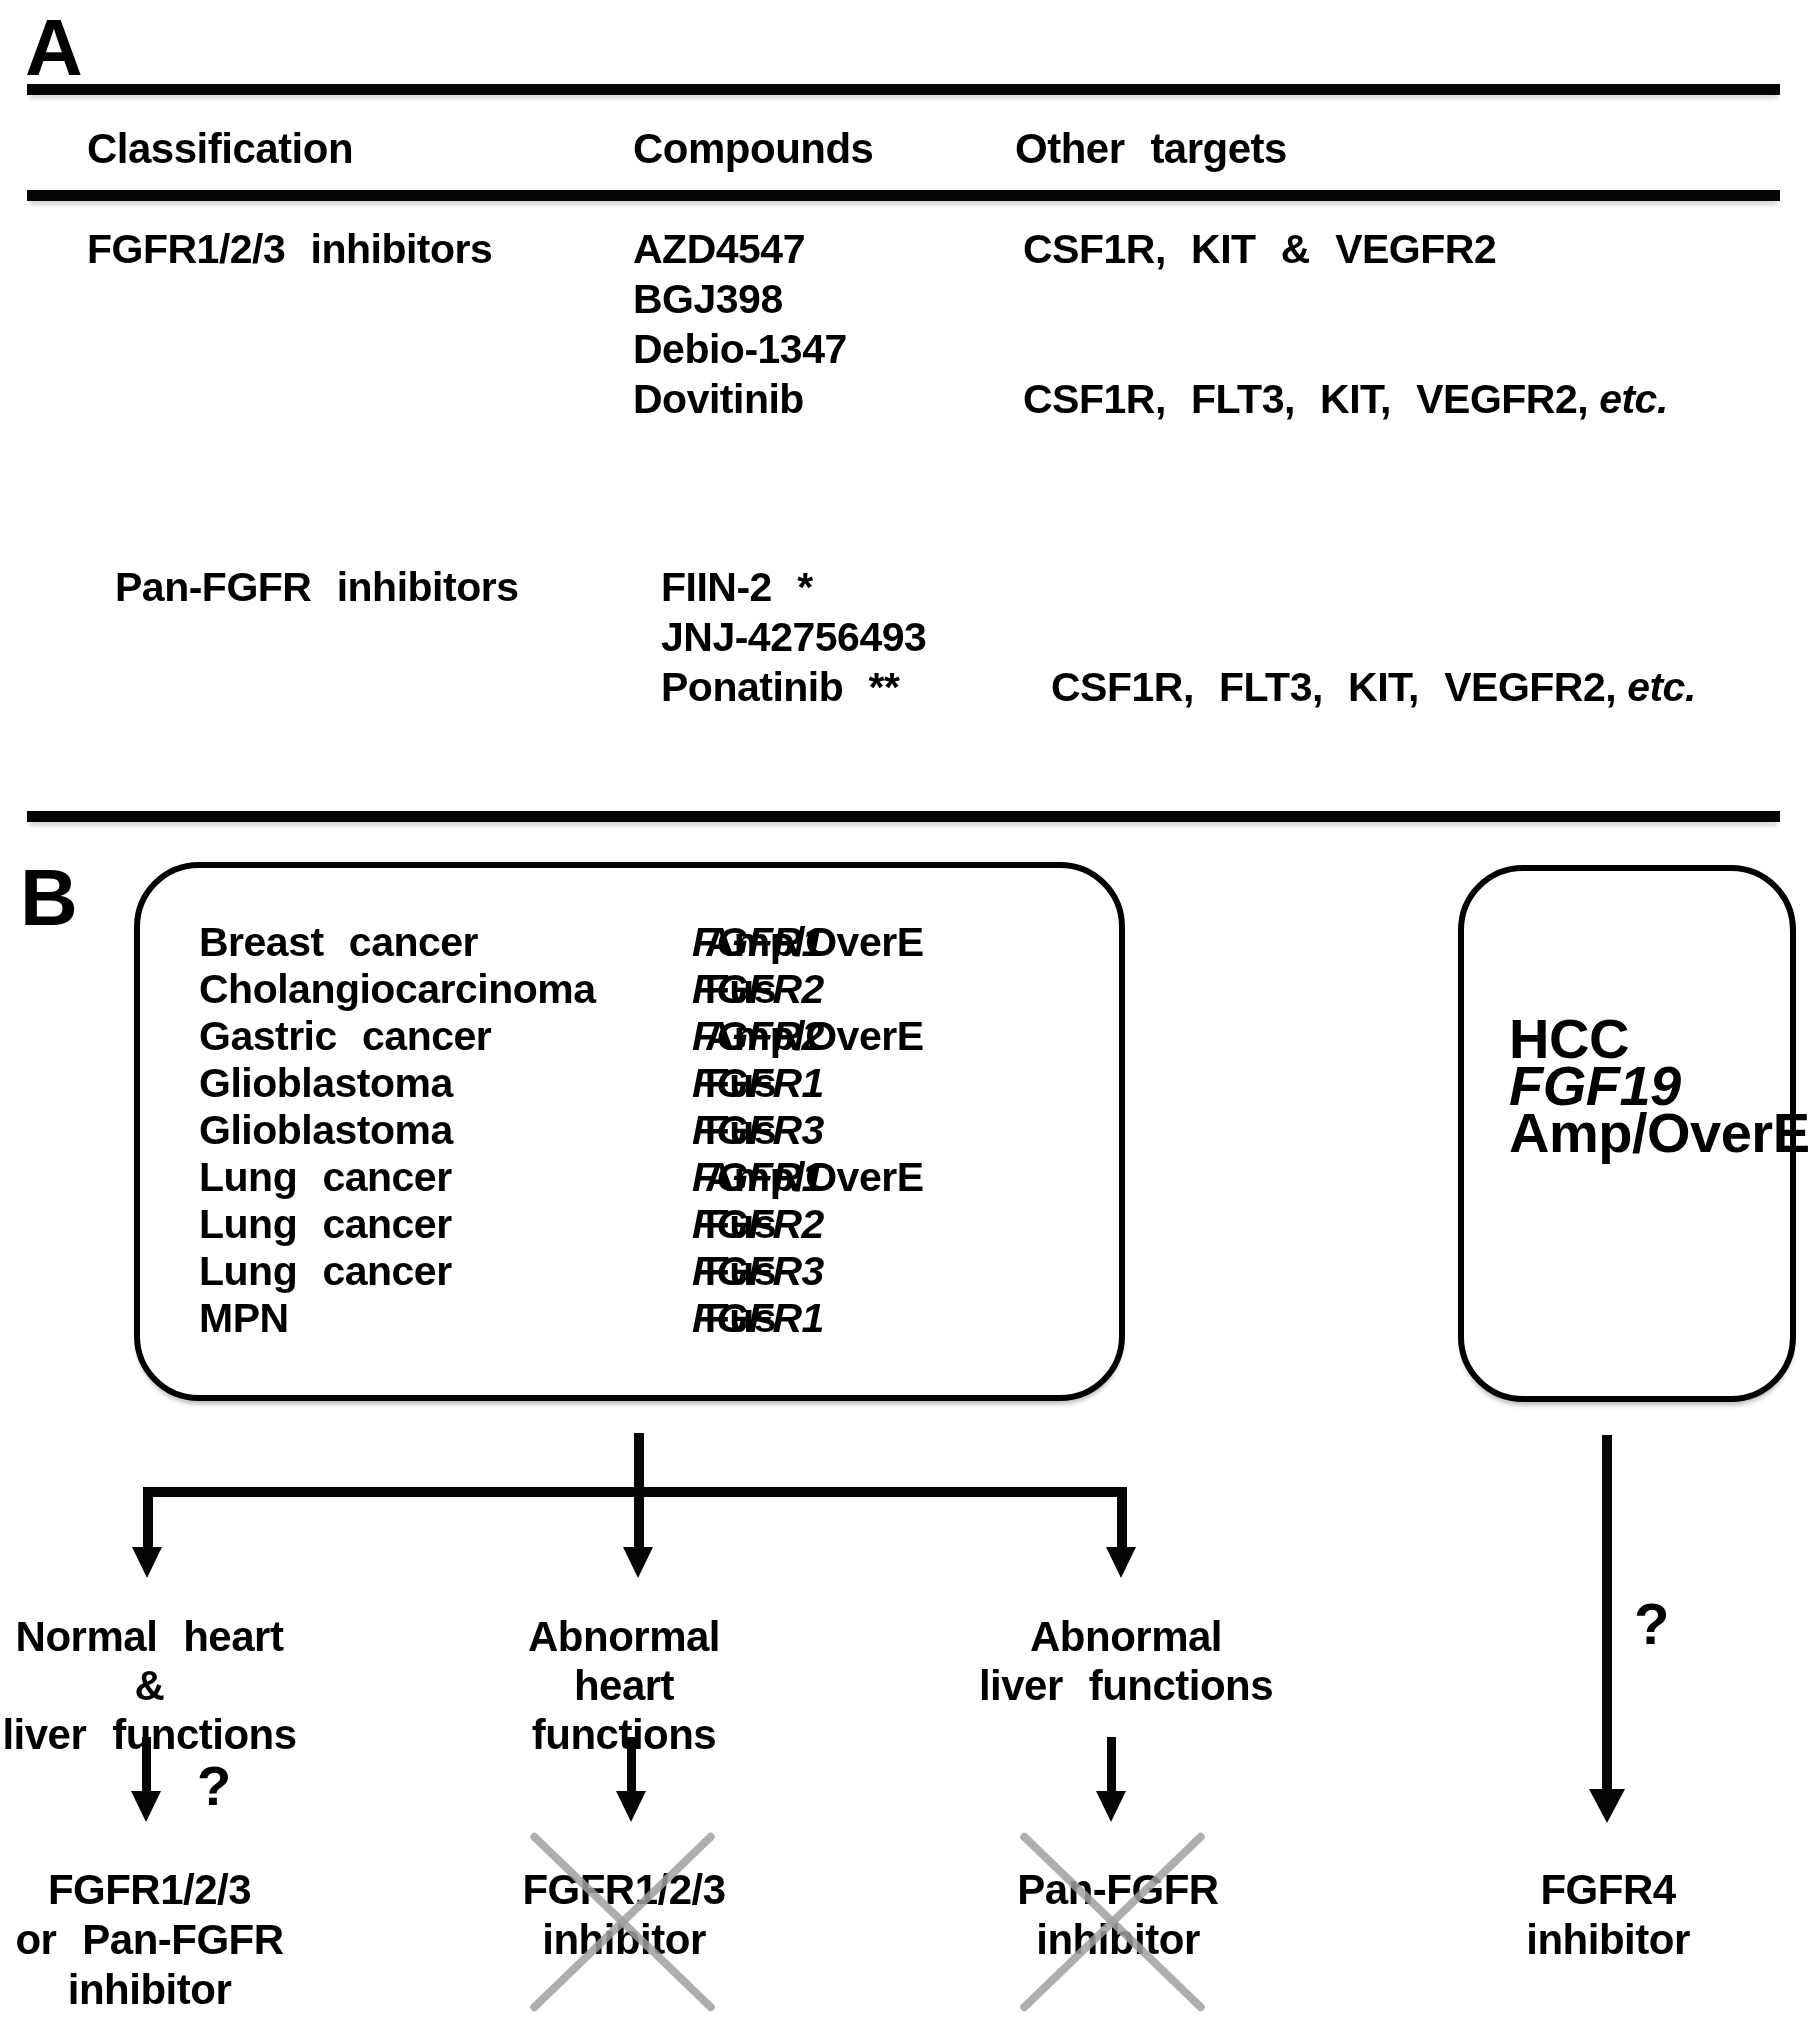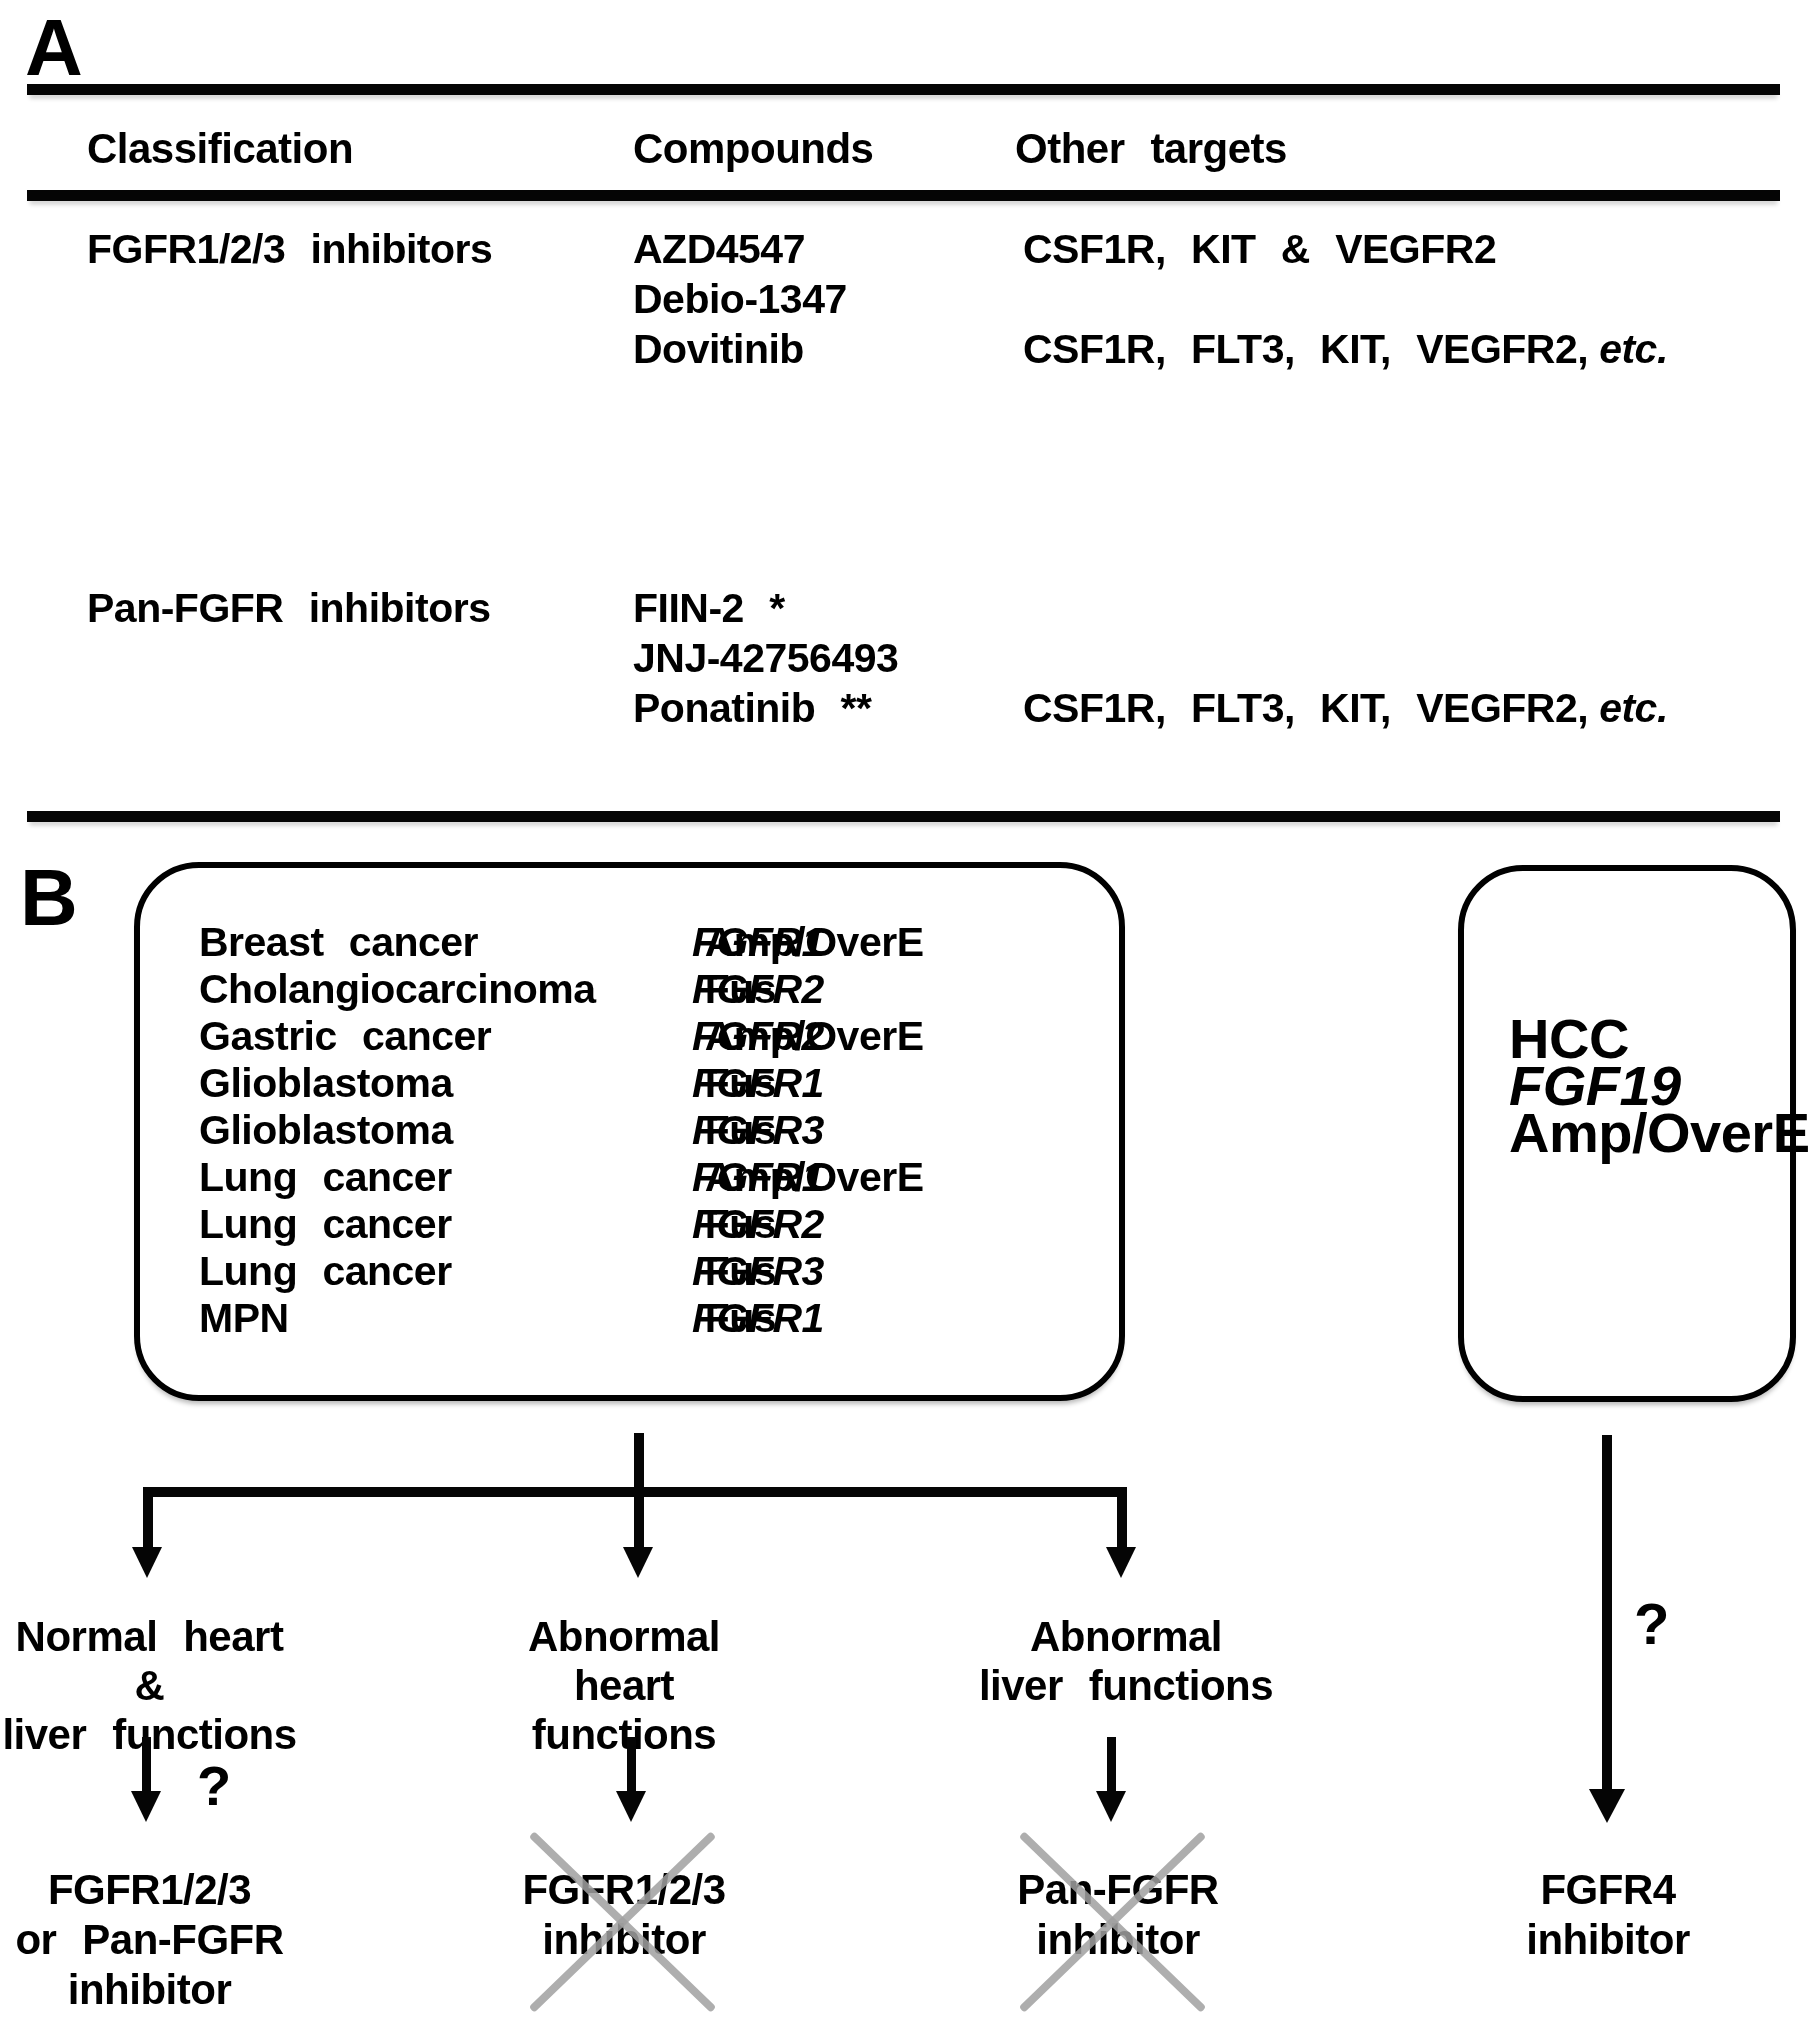--- a/index.html
+++ b/index.html
@@ -6,21 +6,21 @@
   .canvas{position:relative;width:1816px;height:2030px;background:#ffffff;overflow:hidden;
           font-family:"Liberation Sans","DejaVu Sans",sans-serif;font-weight:700;color:#000;}
   .abs{position:absolute;white-space:nowrap;}
   .panel-letter{font-size:80px;letter-spacing:-1.8px;}
   
   .hline{position:absolute;left:27px;width:1753px;height:11px;background:#050505;
          box-shadow:0 6.3px 4.5px -2.7px rgba(0,0,0,0.18);}
   .hl1{top:84px;} .hl2{top:190px;} .hl3{top:811px;}
   .thead span,.rowA .cell{font-size:42px;word-spacing:0.35em;letter-spacing:-0.5px;}
   .groupA{position:absolute;left:0;width:1464px;}
-  .gA0{top:224px;} .gA1{top:473px;} .gA2{top:583px;}
+  .gA0{top:224px;} .gA1{top:473px;} .gA2{top:562px;padding-left:28px;}
   .rowA{position:relative;height:50px;line-height:50px;}
   .rowA .cell{position:absolute;white-space:nowrap;font-size:41px;}
   .cell.cls{left:87px;} .cell.comp{left:633px;} .cell.targ{left:1015px;margin-left:8px;}
   .it{font-style:italic;}
   .etc{font-style:italic;margin-left:11px;}
   
   .rbox{position:absolute;border:6.3px solid #000;border-radius:65px;background:#fff;
         box-shadow:0 6.3px 5.4px -3.6px rgba(0,0,0,0.28);}
   .tumor-box{left:134px;top:862px;width:979px;height:527px;}
   .hcc-box{left:1458px;top:865px;width:326px;height:525px;}
@@ -60,20 +60,23 @@
     <span class="abs" style="left:1015px;">Other targets</span>
   </div>
 
   <div class="groupA gA0">
     <div class="rowA">
       <span class="cell cls">FGFR1/2/3 inhibitors</span>
       <span class="cell comp">AZD4547</span>
       <span class="cell targ"><span>CSF1R, KIT &amp; VEGFR2</span></span>
     </div>
     <div class="rowA">
+      <span class="cell comp">BGJ398</span>
+    </div>
+    <div class="rowA">
       <span class="cell comp">Debio-1347</span>
     </div>
     <div class="rowA">
       <span class="cell comp">Dovitinib</span>
       <span class="cell targ"><span>CSF1R, FLT3, KIT, VEGFR2,</span><span class="etc">etc.</span></span>
     </div>
   </div>
 
 
   <div class="groupA gA2">

